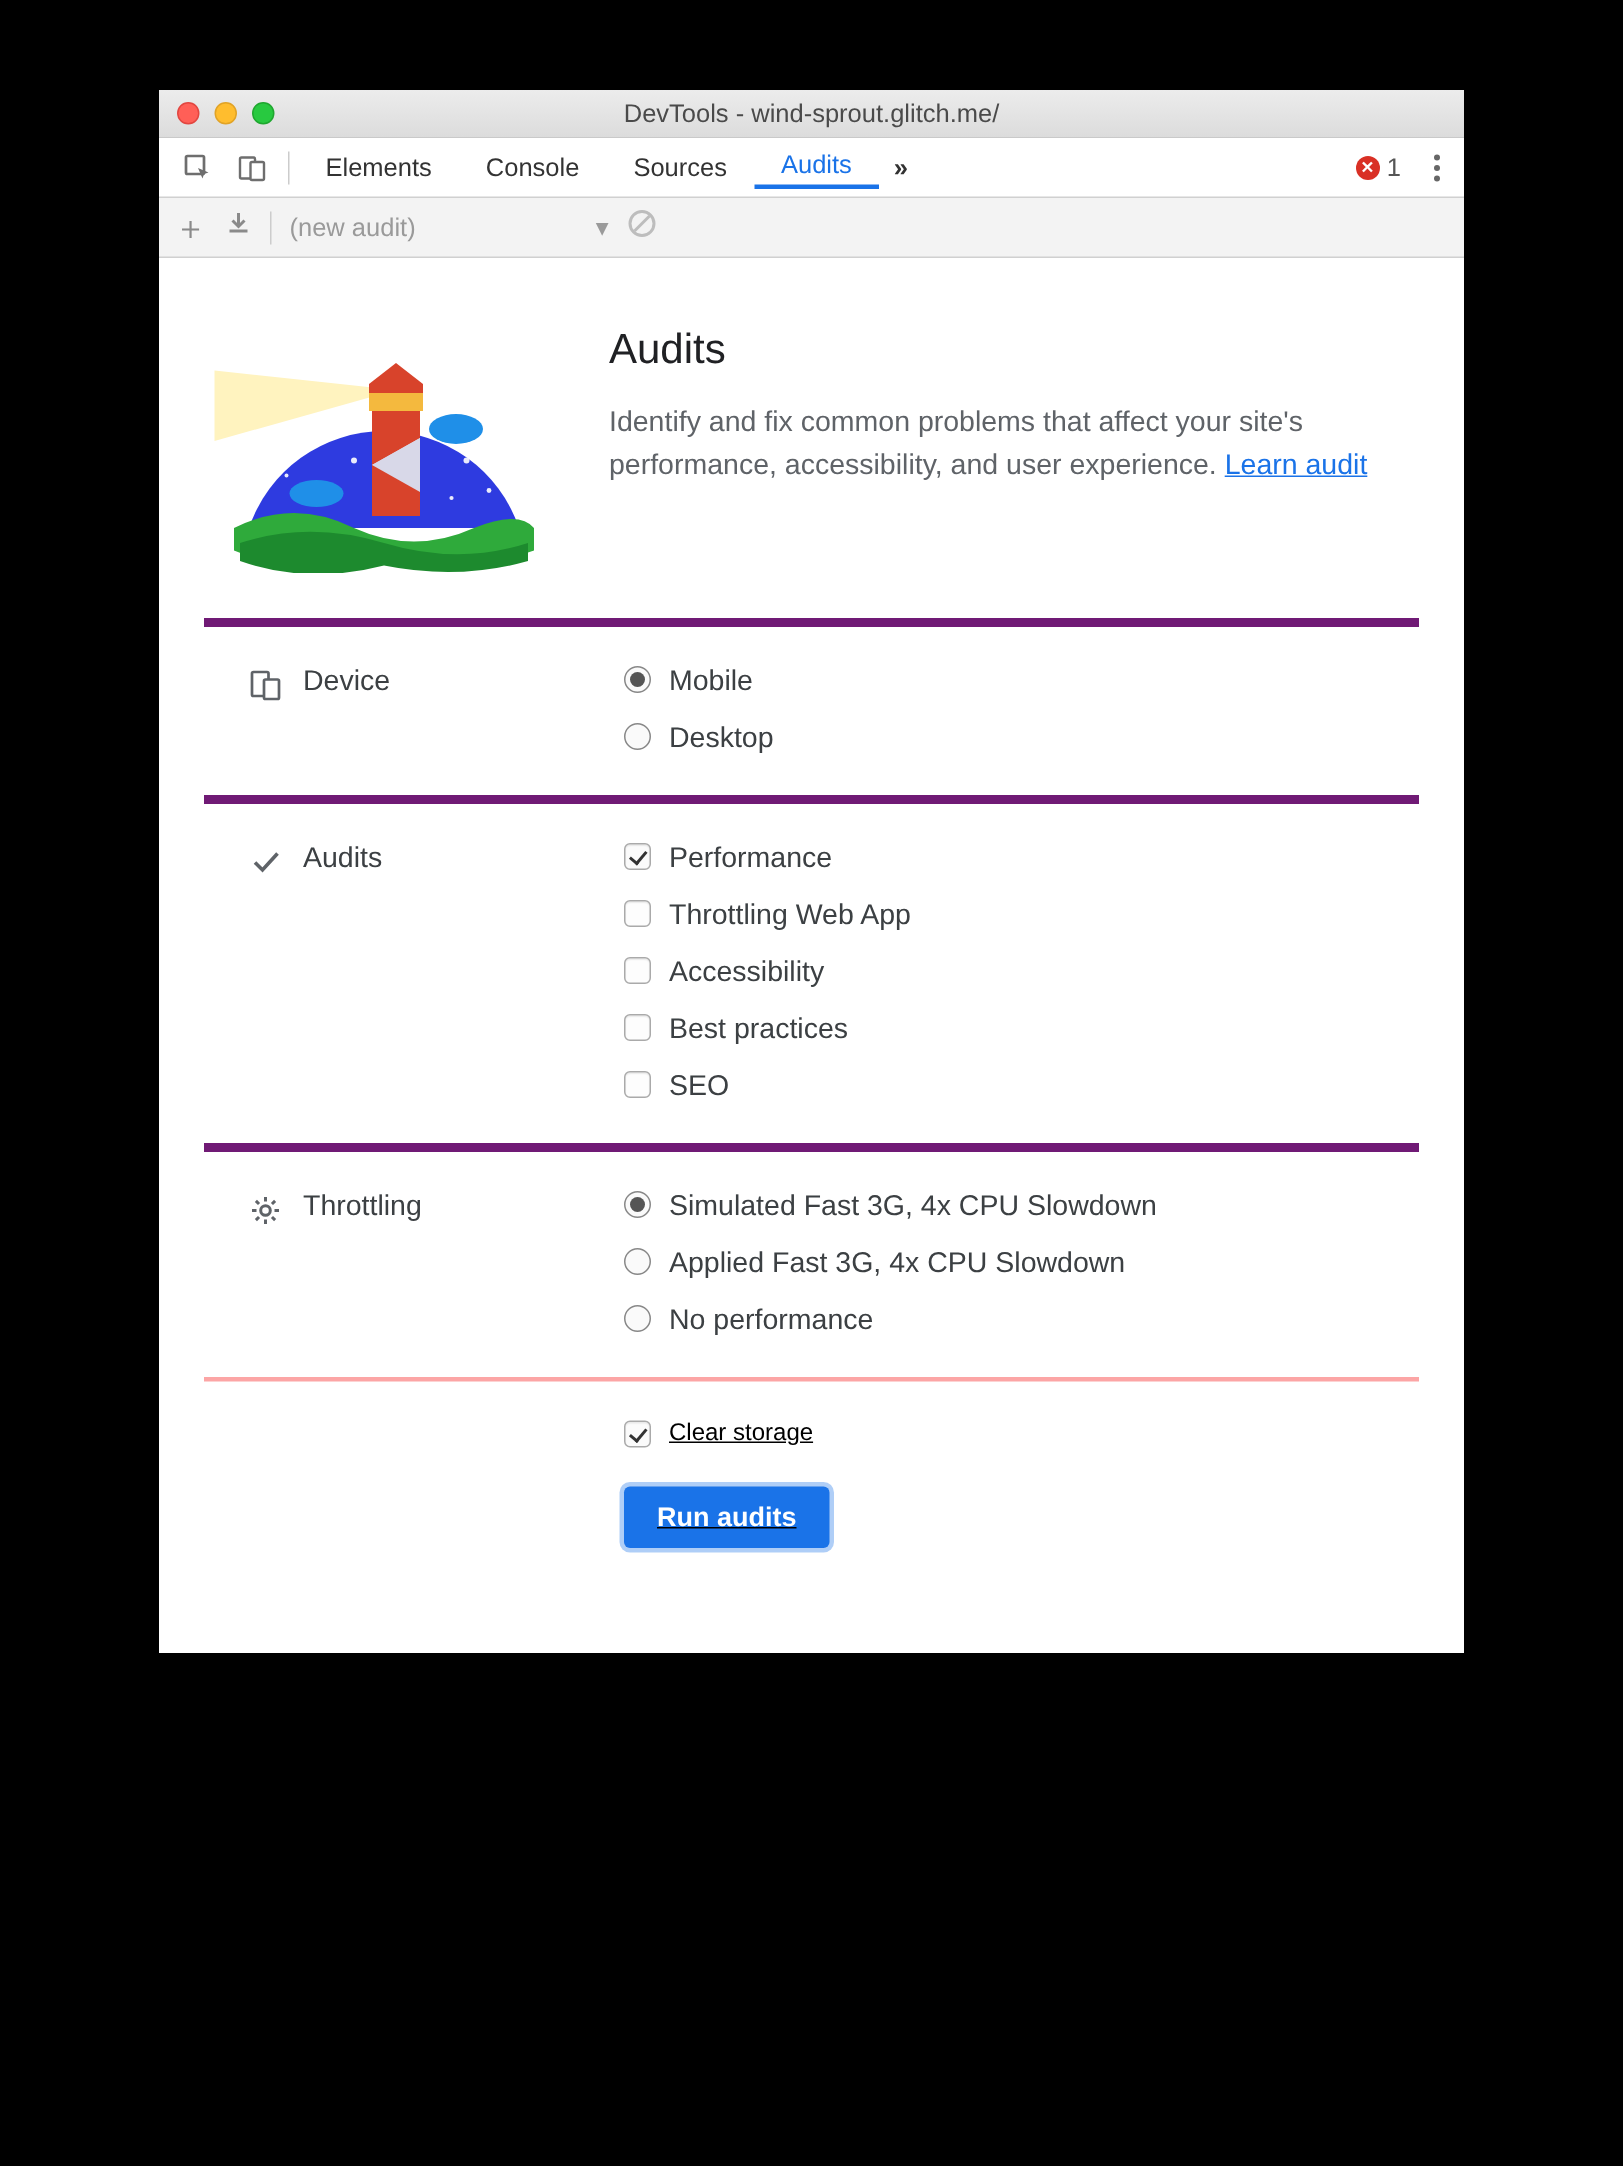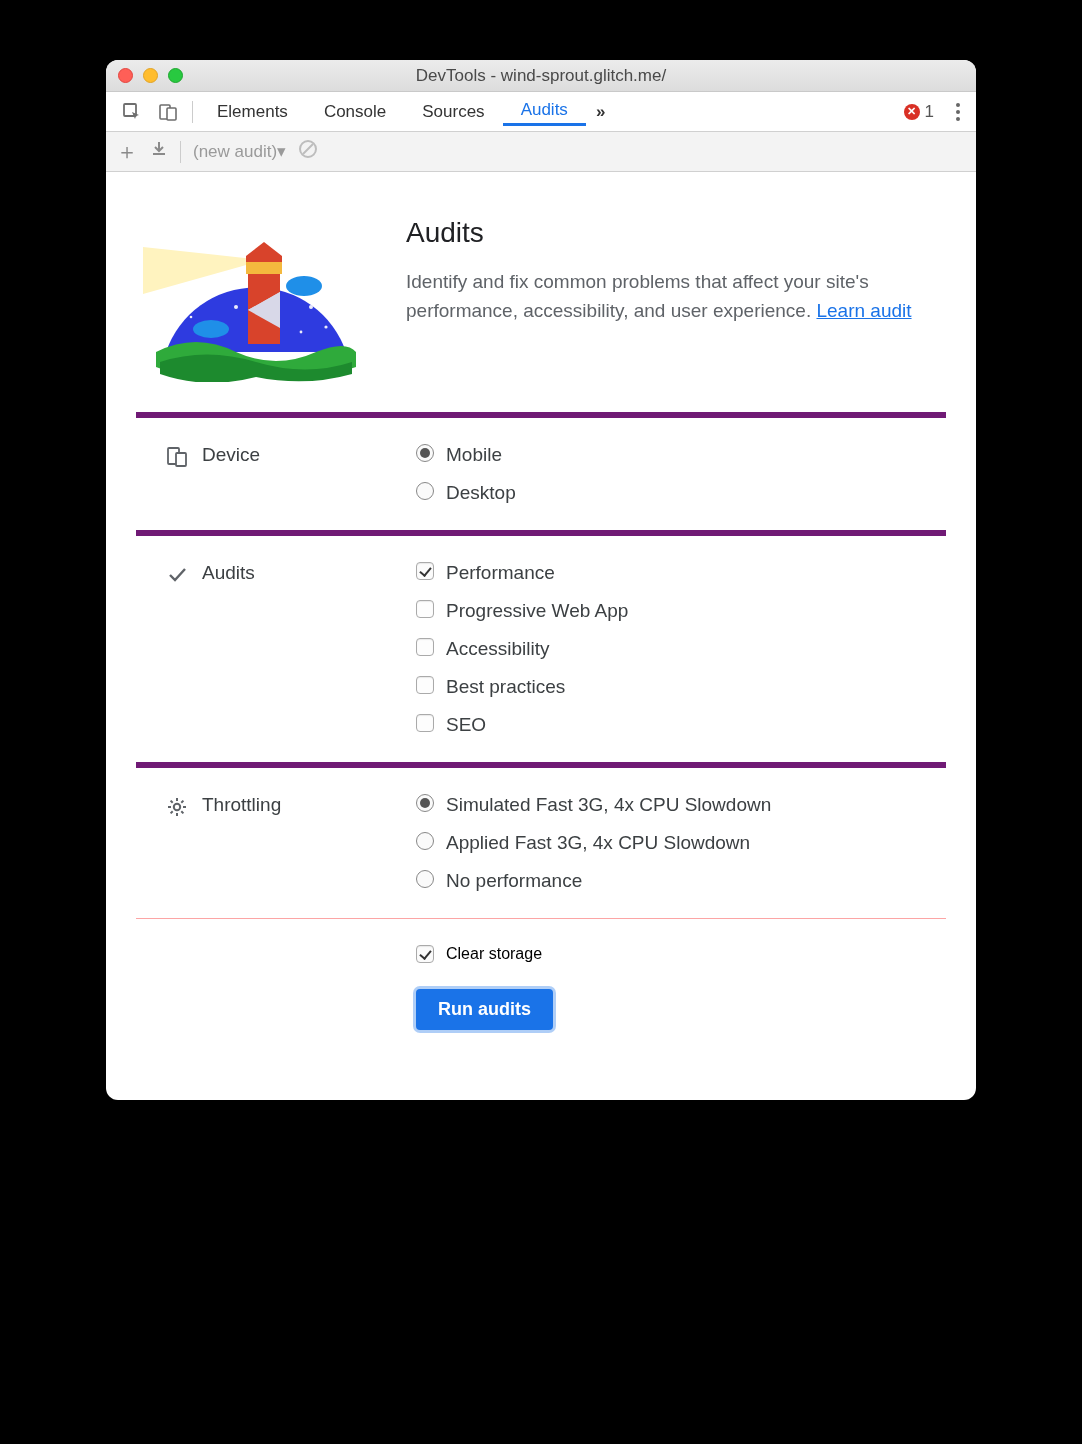--- a/index.html
+++ b/index.html
@@ -9,21 +9,21 @@
     height: 1444px;
     font-family: -apple-system, BlinkMacSystemFont, "Segoe UI", Helvetica, Arial, sans-serif;
     display: flex;
     align-items: flex-start;
     justify-content: center;
     padding-top: 60px;
   }
   .window {
     width: 870px;
     background: #fff;
-    border-radius: 12px;
+    border-radius: 0;
     overflow: hidden;
     box-shadow: 0 30px 90px rgba(0,0,0,.5);
   }
 
   
   .titlebar {
     height: 32px;
     background: linear-gradient(#ececec,#dcdcdc);
     border-bottom: 1px solid #c9c9c9;
     display: flex;
@@ -63,21 +63,21 @@
     background:#f3f3f3;
     border-bottom:1px solid #d0d0d0;
     display:flex; align-items:center;
     padding:0 10px;
     font-size:17px;
     color:#9a9a9a;
     gap:12px;
   }
   .toolbar .tico{color:#8a8a8a;}
   .toolbar .vdiv{width:1px;height:22px;background:#ccc;}
-  .audit-select{ display:flex; align-items:center; color:#9a9a9a;}
+  .audit-select{ display:flex; align-items:center; gap:120px; color:#9a9a9a;}
   .audit-select .caret{color:#9a9a9a;}
   .clear-ico{color:#bdbdbd;}
 
   
   .main { padding: 40px 30px 60px 30px; }
   .hero { display:flex; gap:30px; padding-bottom:30px;}
   .lighthouse { width:240px; height:170px; flex-shrink:0; position:relative;}
   .hero-text { flex:1; color:#5f6368; font-size:19px; line-height:1.5;}
   .hero-text h1{ font-size:28px; color:#202124; font-weight:400; margin-bottom:14px;}
   .hero-text a{ color:#1a73e8; text-decoration:underline;}
@@ -98,21 +98,21 @@
   }
   .section-label .sico{ width:22px;height:22px; color:#5f6368; margin-top:2px;}
   .section-body { flex:1; display:flex; flex-direction:column; gap:16px; font-size:19px; color:#3c4043;}
   .opt { display:flex; gap:12px;}
   .radio, .check { width:18px;height:18px; flex-shrink:0;}
   .radio { border-radius:50%; border:1px solid #888; position:relative; background:#fafafa;}
   .radio.checked::after{content:"";position:absolute;inset:3px;border-radius:50%;background:#555;}
   .check { border-radius:4px; border:1px solid #aaa; background:#fdfdfd; position:relative; box-shadow: inset 0 1px 1px rgba(0,0,0,.08);}
   .check.checked{ background:#fbfbfb;}
   .check.checked::after{content:"";position:absolute;left:3px;top:4px;width:9px;height:5px;border-left:2px solid #333;border-bottom:2px solid #333;transform:rotate(-50deg);}
-  .footer-section { border-top:1px solid #fca5a5; padding:26px 0 10px 0; }
+  .footer-section { border-top:3px solid #fca5a5; padding:26px 0 10px 0;text-decoration:underline; }
   .footer-inner{ margin-left:280px; display:flex; flex-direction:column; gap:26px; align-items:flex-start;}
   .run-btn{
     background:#1a73e8; color:#fff; border:none; font-size:18px; font-weight:600;
     padding:10px 22px; border-radius:4px; box-shadow:0 0 0 3px rgba(26,115,232,.35);
     cursor:pointer;
   }
 </style>
 </head>
 <body>
 
@@ -253,21 +253,21 @@
         </span>
         <span>Audits</span>
       </div>
       <div class="section-body">
         <label class="opt">
           <span class="check checked"></span>
           <span>Performance</span>
         </label>
         <label class="opt">
           <span class="check"></span>
-          <span>Progressive Web App</span>
+          <span>Throttling Web App</span>
         </label>
         <label class="opt">
           <span class="check"></span>
           <span>Accessibility</span>
         </label>
         <label class="opt">
           <span class="check"></span>
           <span>Best practices</span>
         </label>
         <label class="opt">

